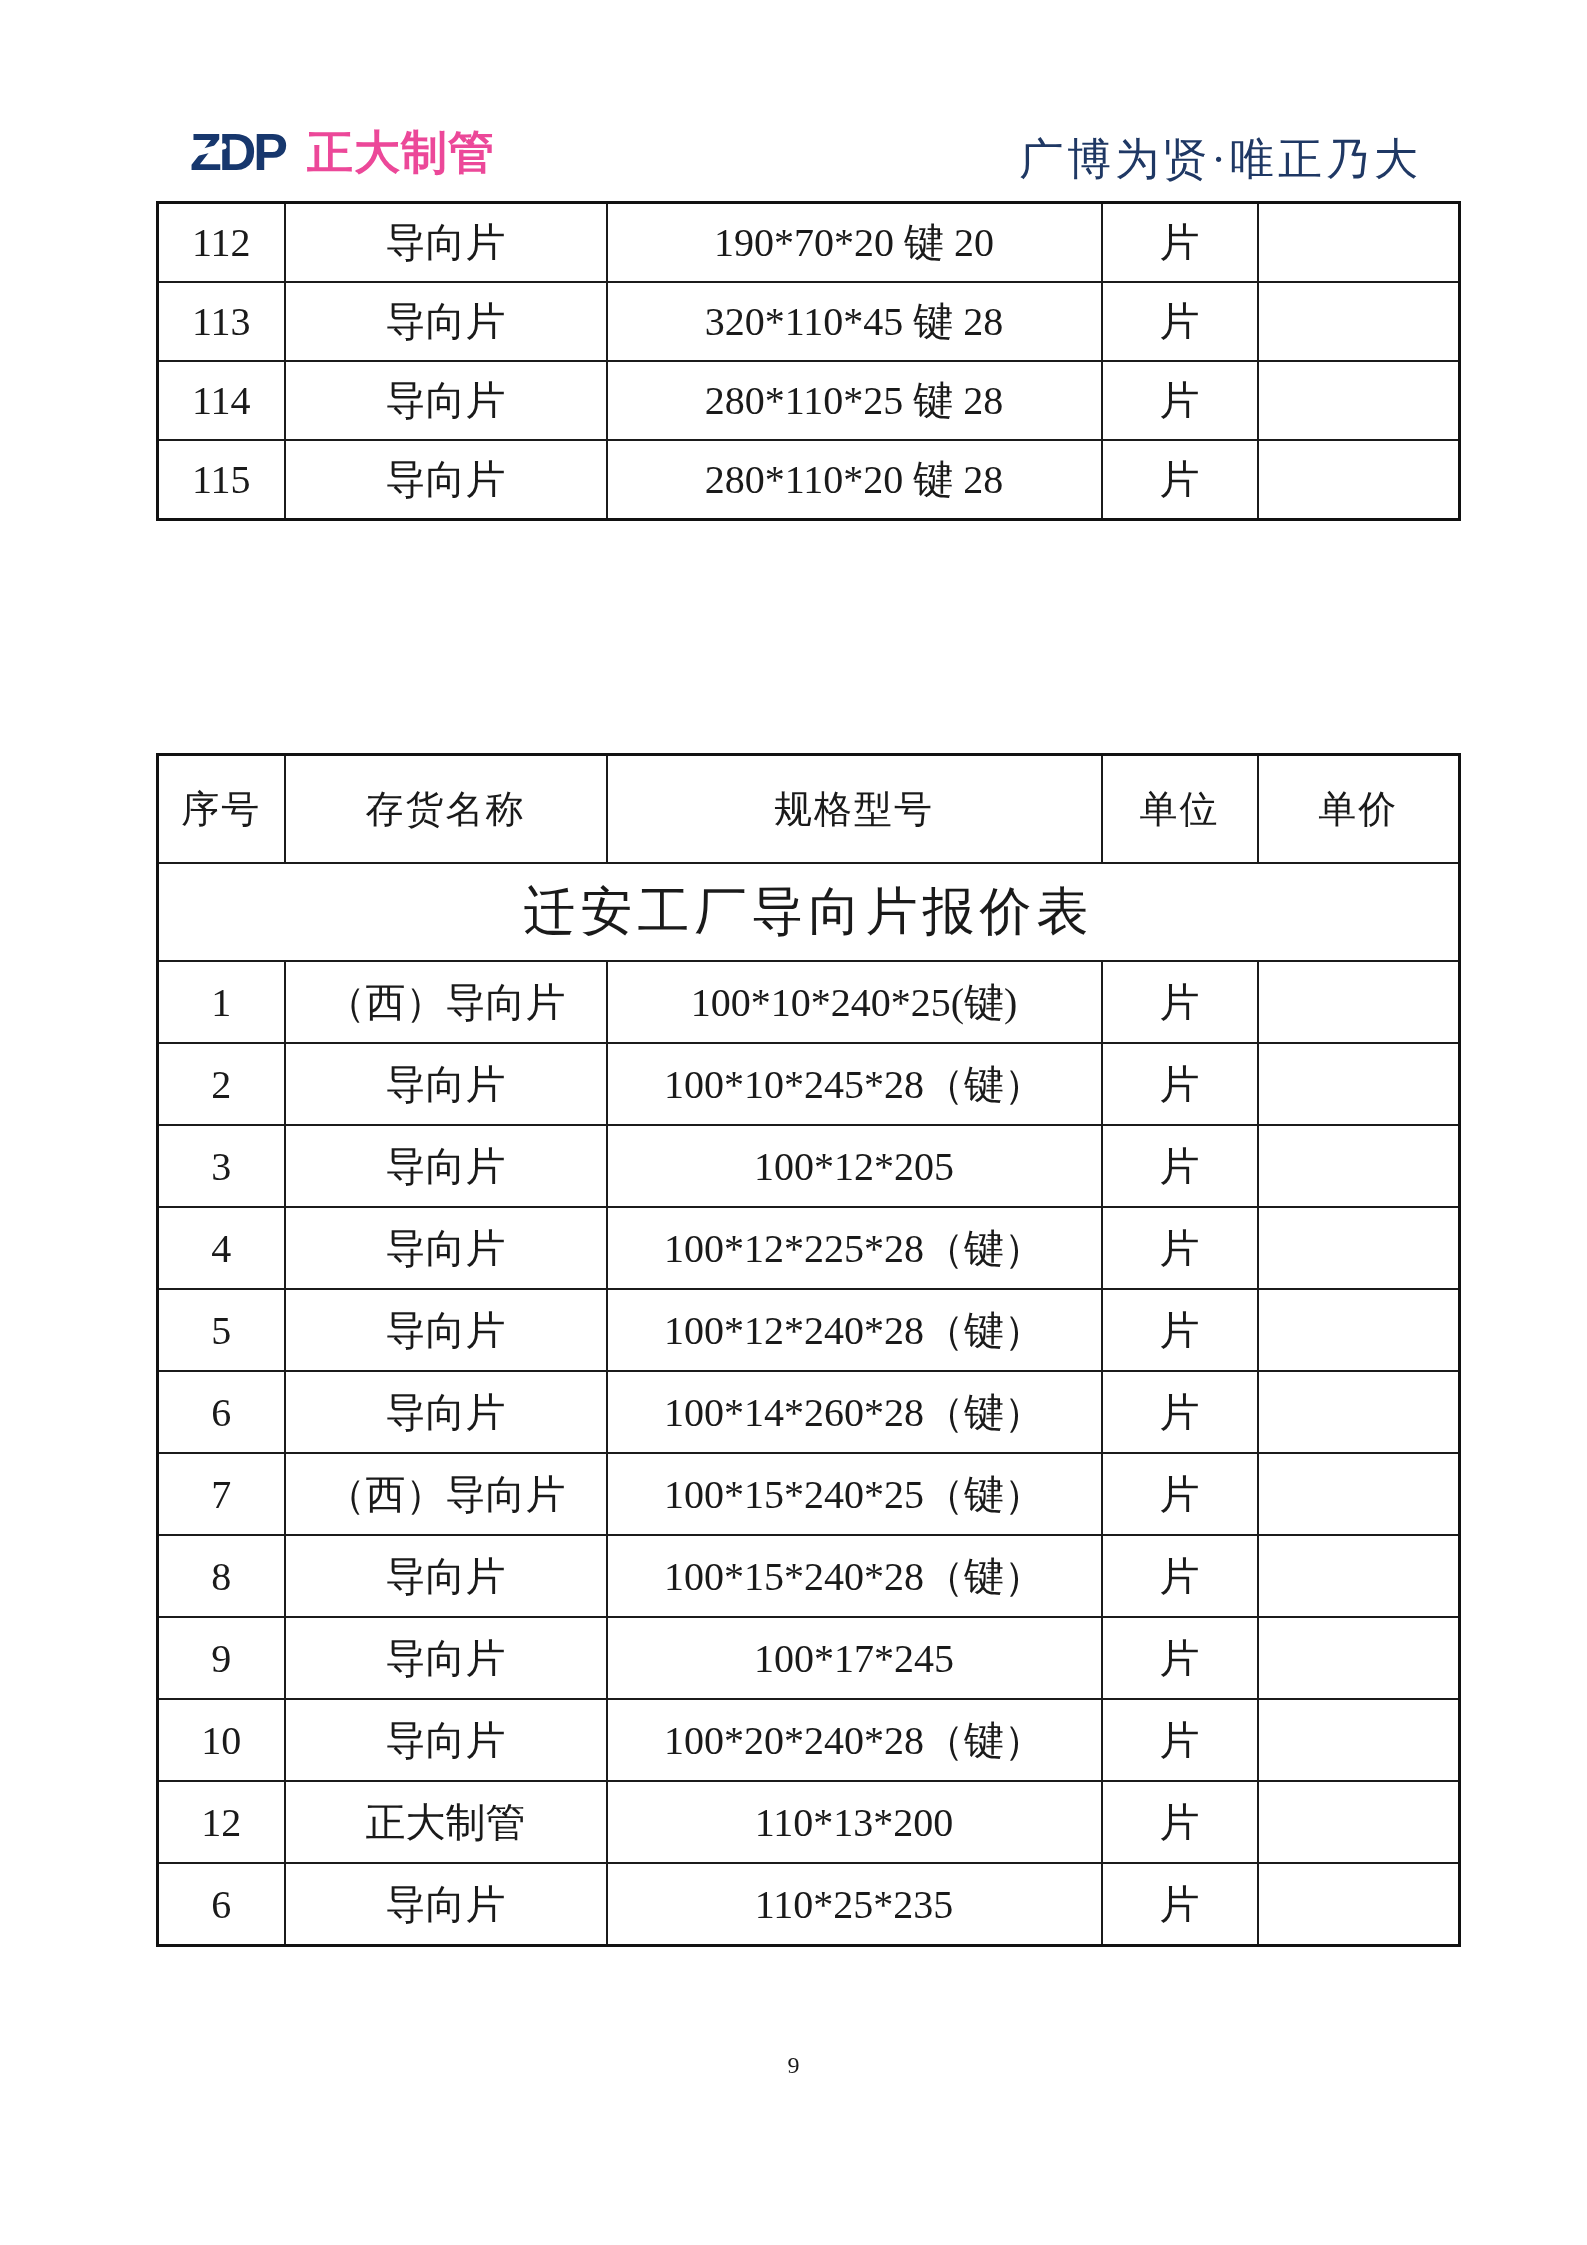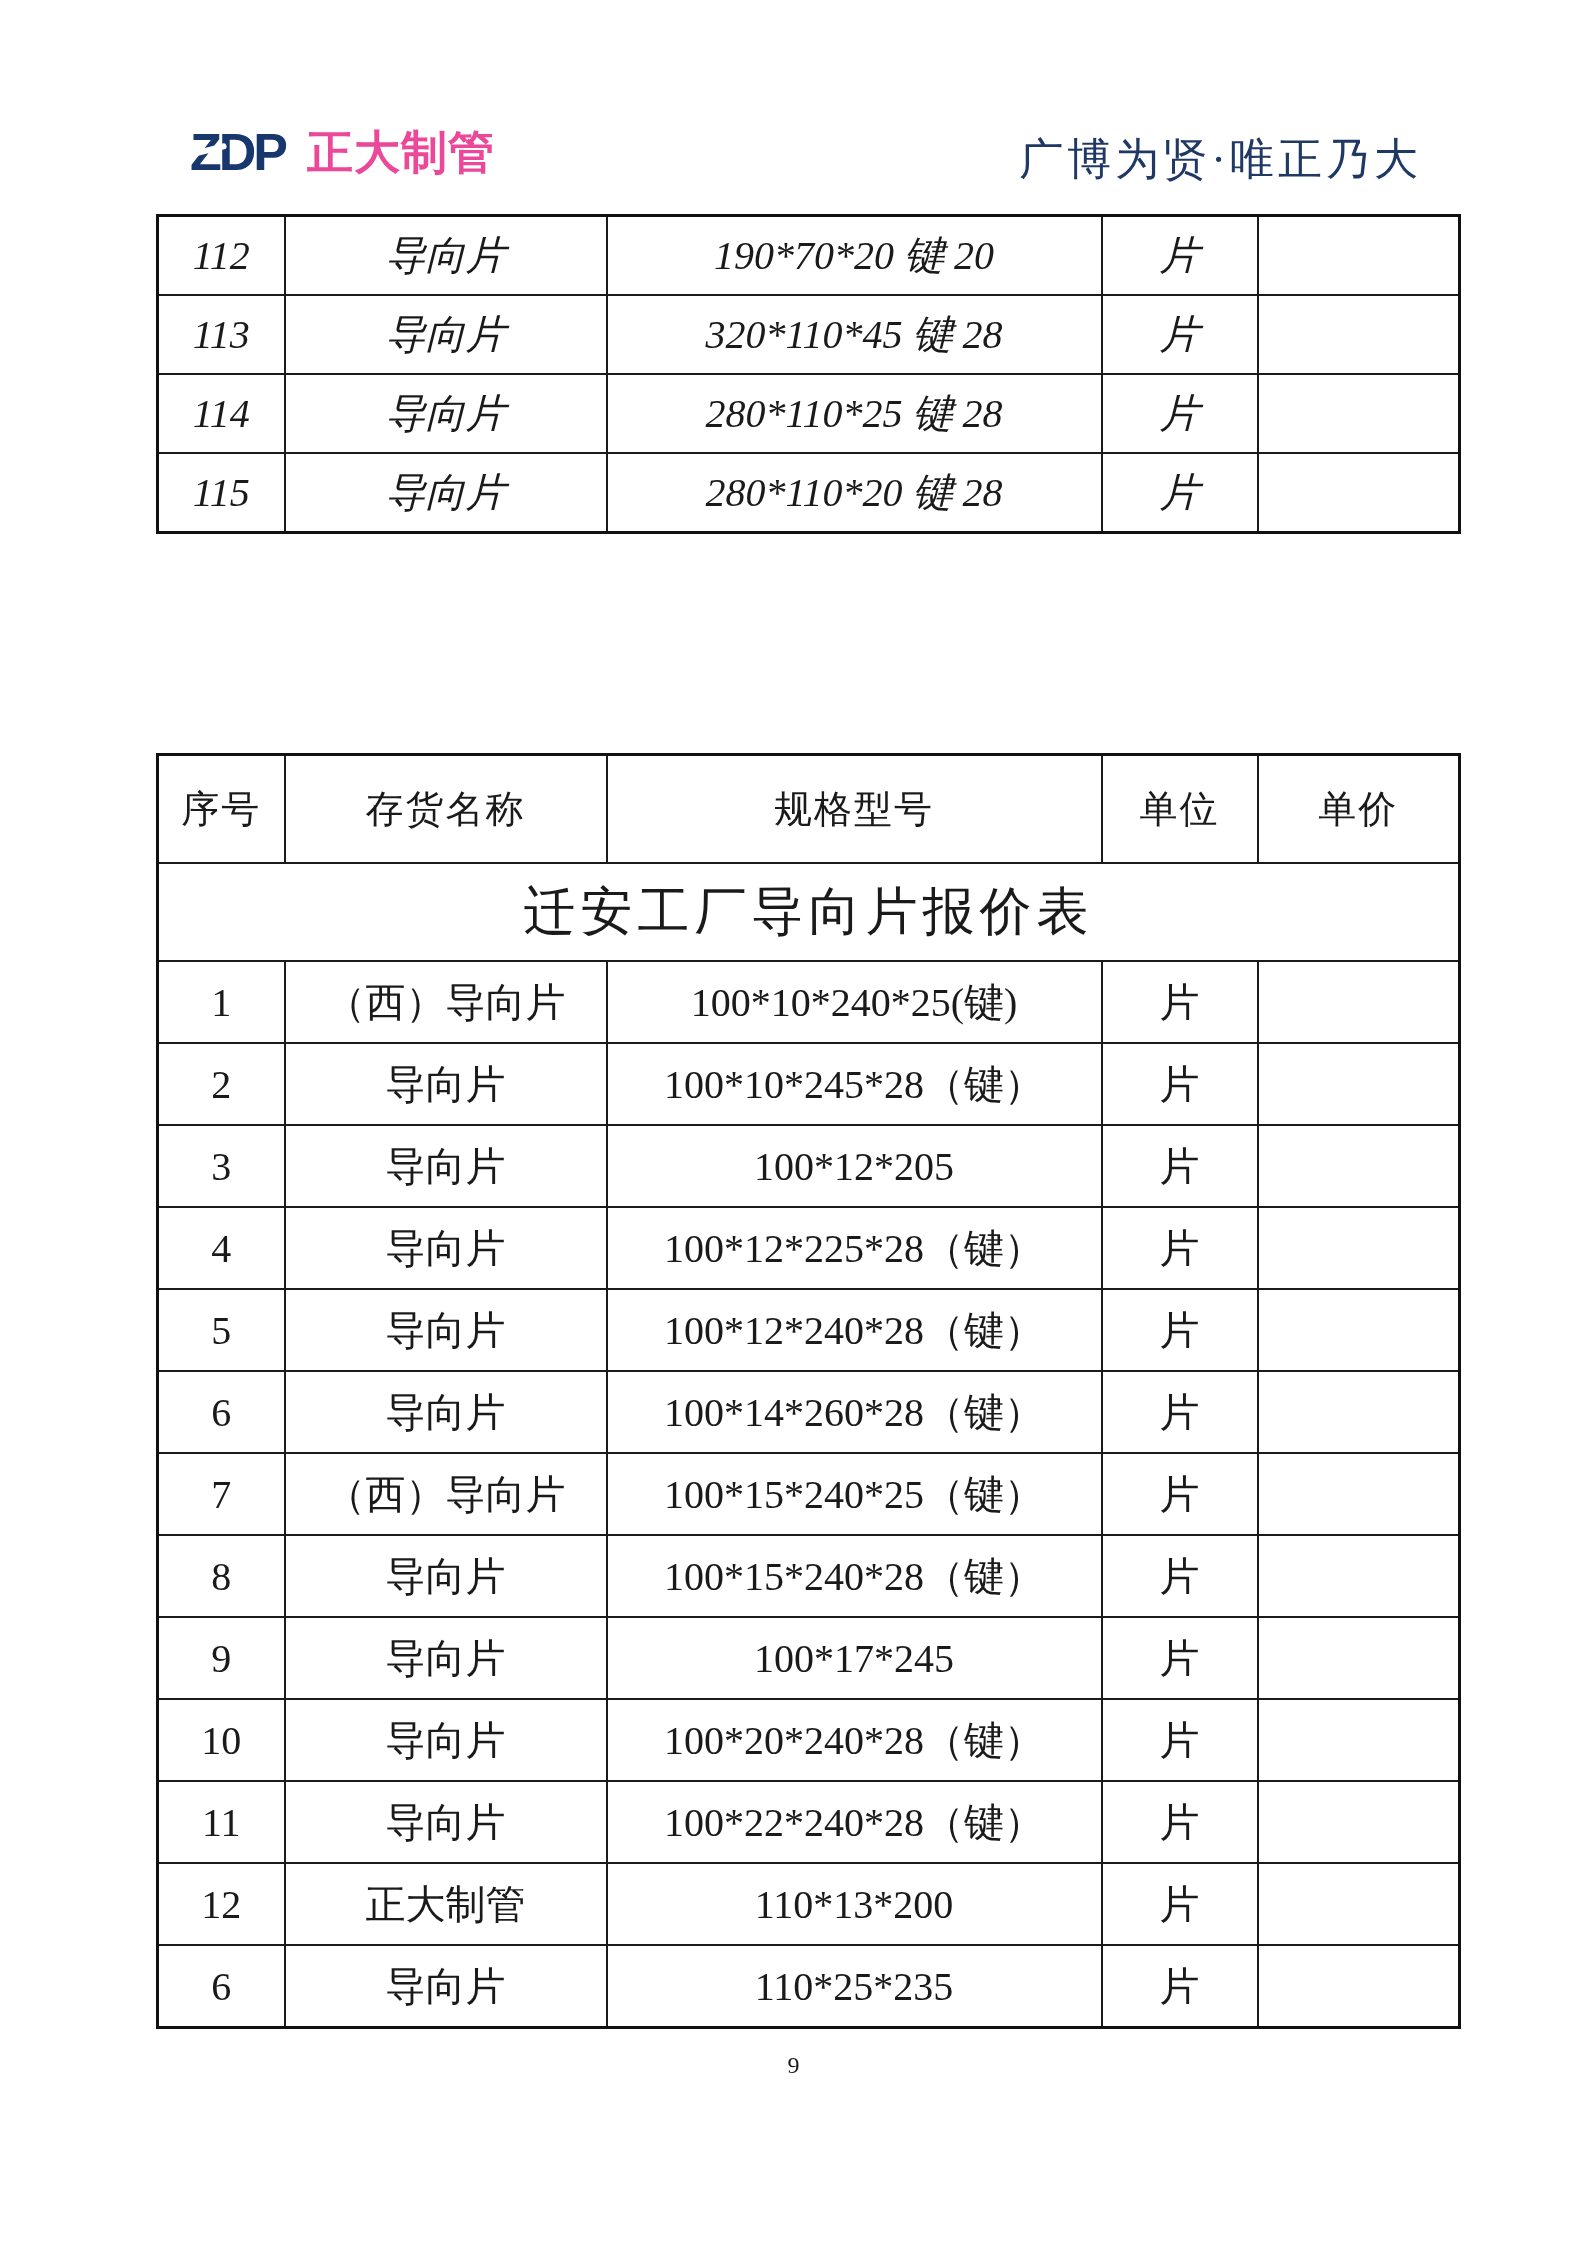--- a/index.html
+++ b/index.html
@@ -77,21 +77,21 @@
     border: 2px solid #1b1b1b;
     text-align: center;
     vertical-align: middle;
     padding: 0;
     font-weight: normal;
     overflow: hidden;
     white-space: nowrap;
   }
   table.sheet { border: 3px solid #111111; }
 
-  #table-continuation { top: 214px; font-style: italic; }
+  #table-continuation { top: 201px; }
   #table-continuation td {
     height: 77px;
     font-size: 40px;
   }
 
   #quote-table { top: 753px; }
   #quote-table .title-cell {
     height: 96px;
     font-size: 52px;
     letter-spacing: 5px;
@@ -271,27 +271,20 @@
       </tr>
 
       <tr>
         <td>10</td>
         <td>导向片</td>
         <td>100*20*240*28（键）</td>
         <td>片</td>
         <td></td>
       </tr>
 
-      <tr>
-        <td>11</td>
-        <td>导向片</td>
-        <td>100*22*240*28（键）</td>
-        <td>片</td>
-        <td></td>
-      </tr>
 
       <tr>
         <td>12</td>
         <td>正大制管</td>
         <td>110*13*200</td>
         <td>片</td>
         <td></td>
       </tr>
 
       <tr>

